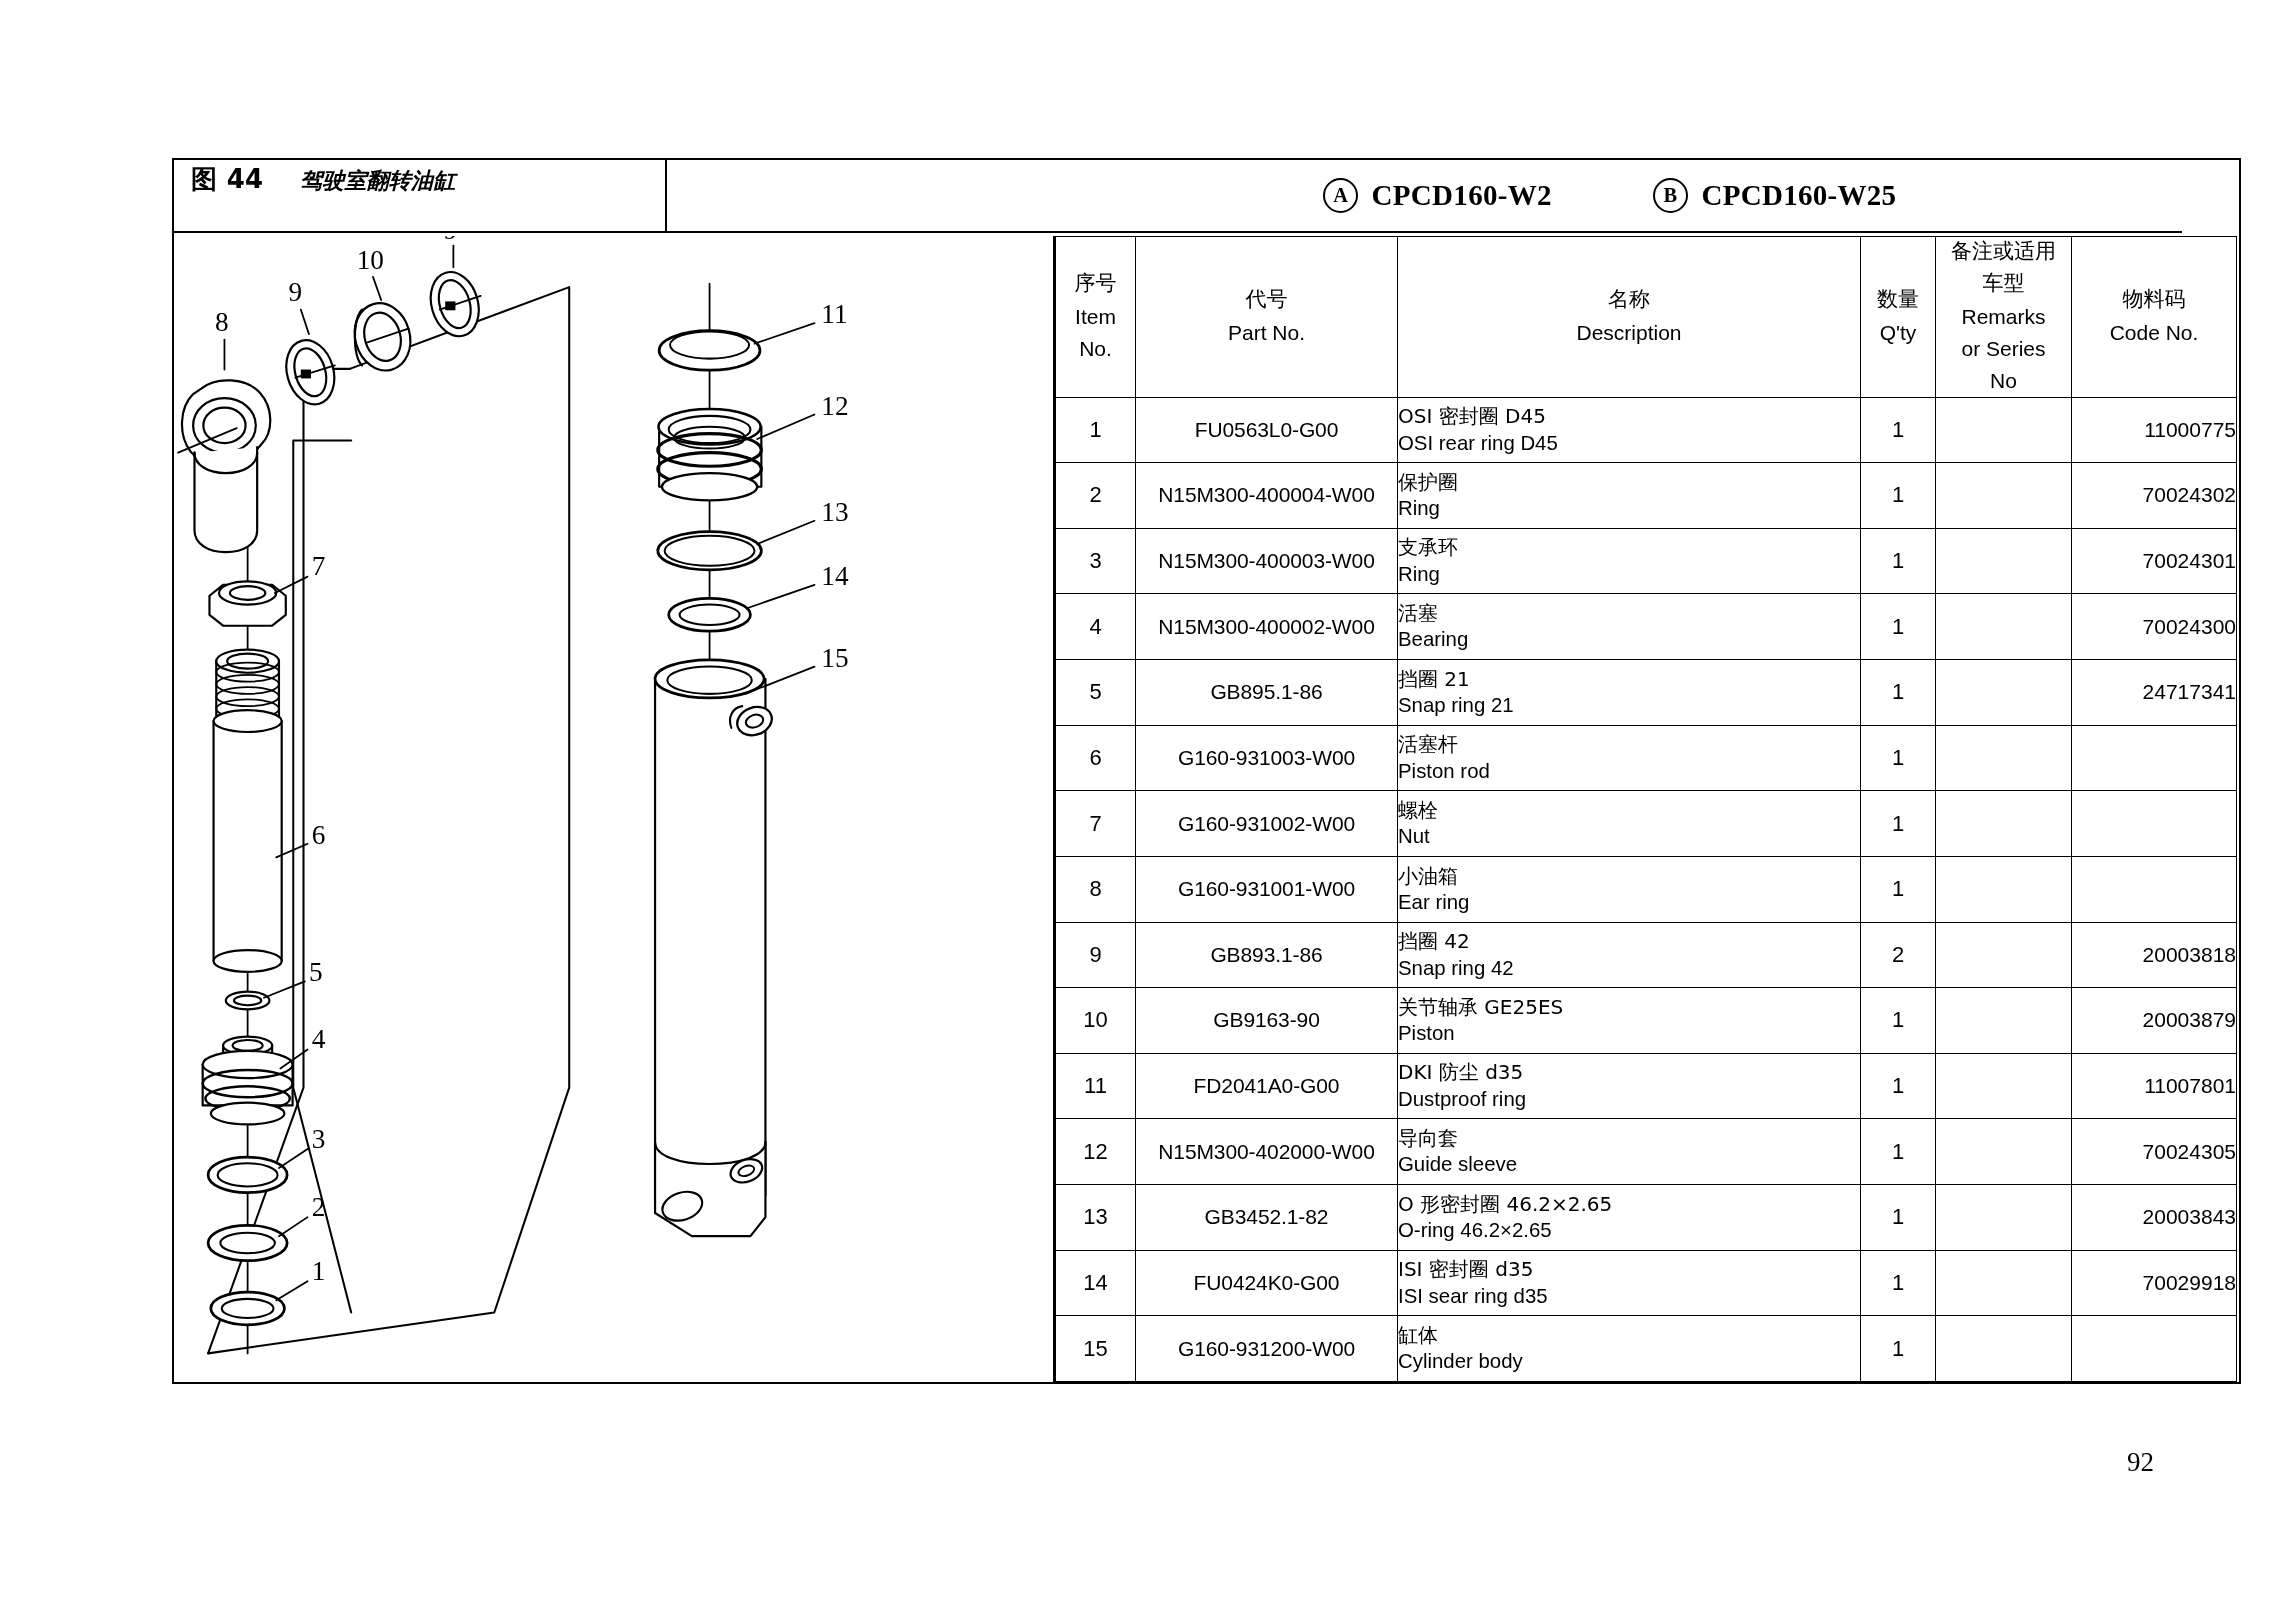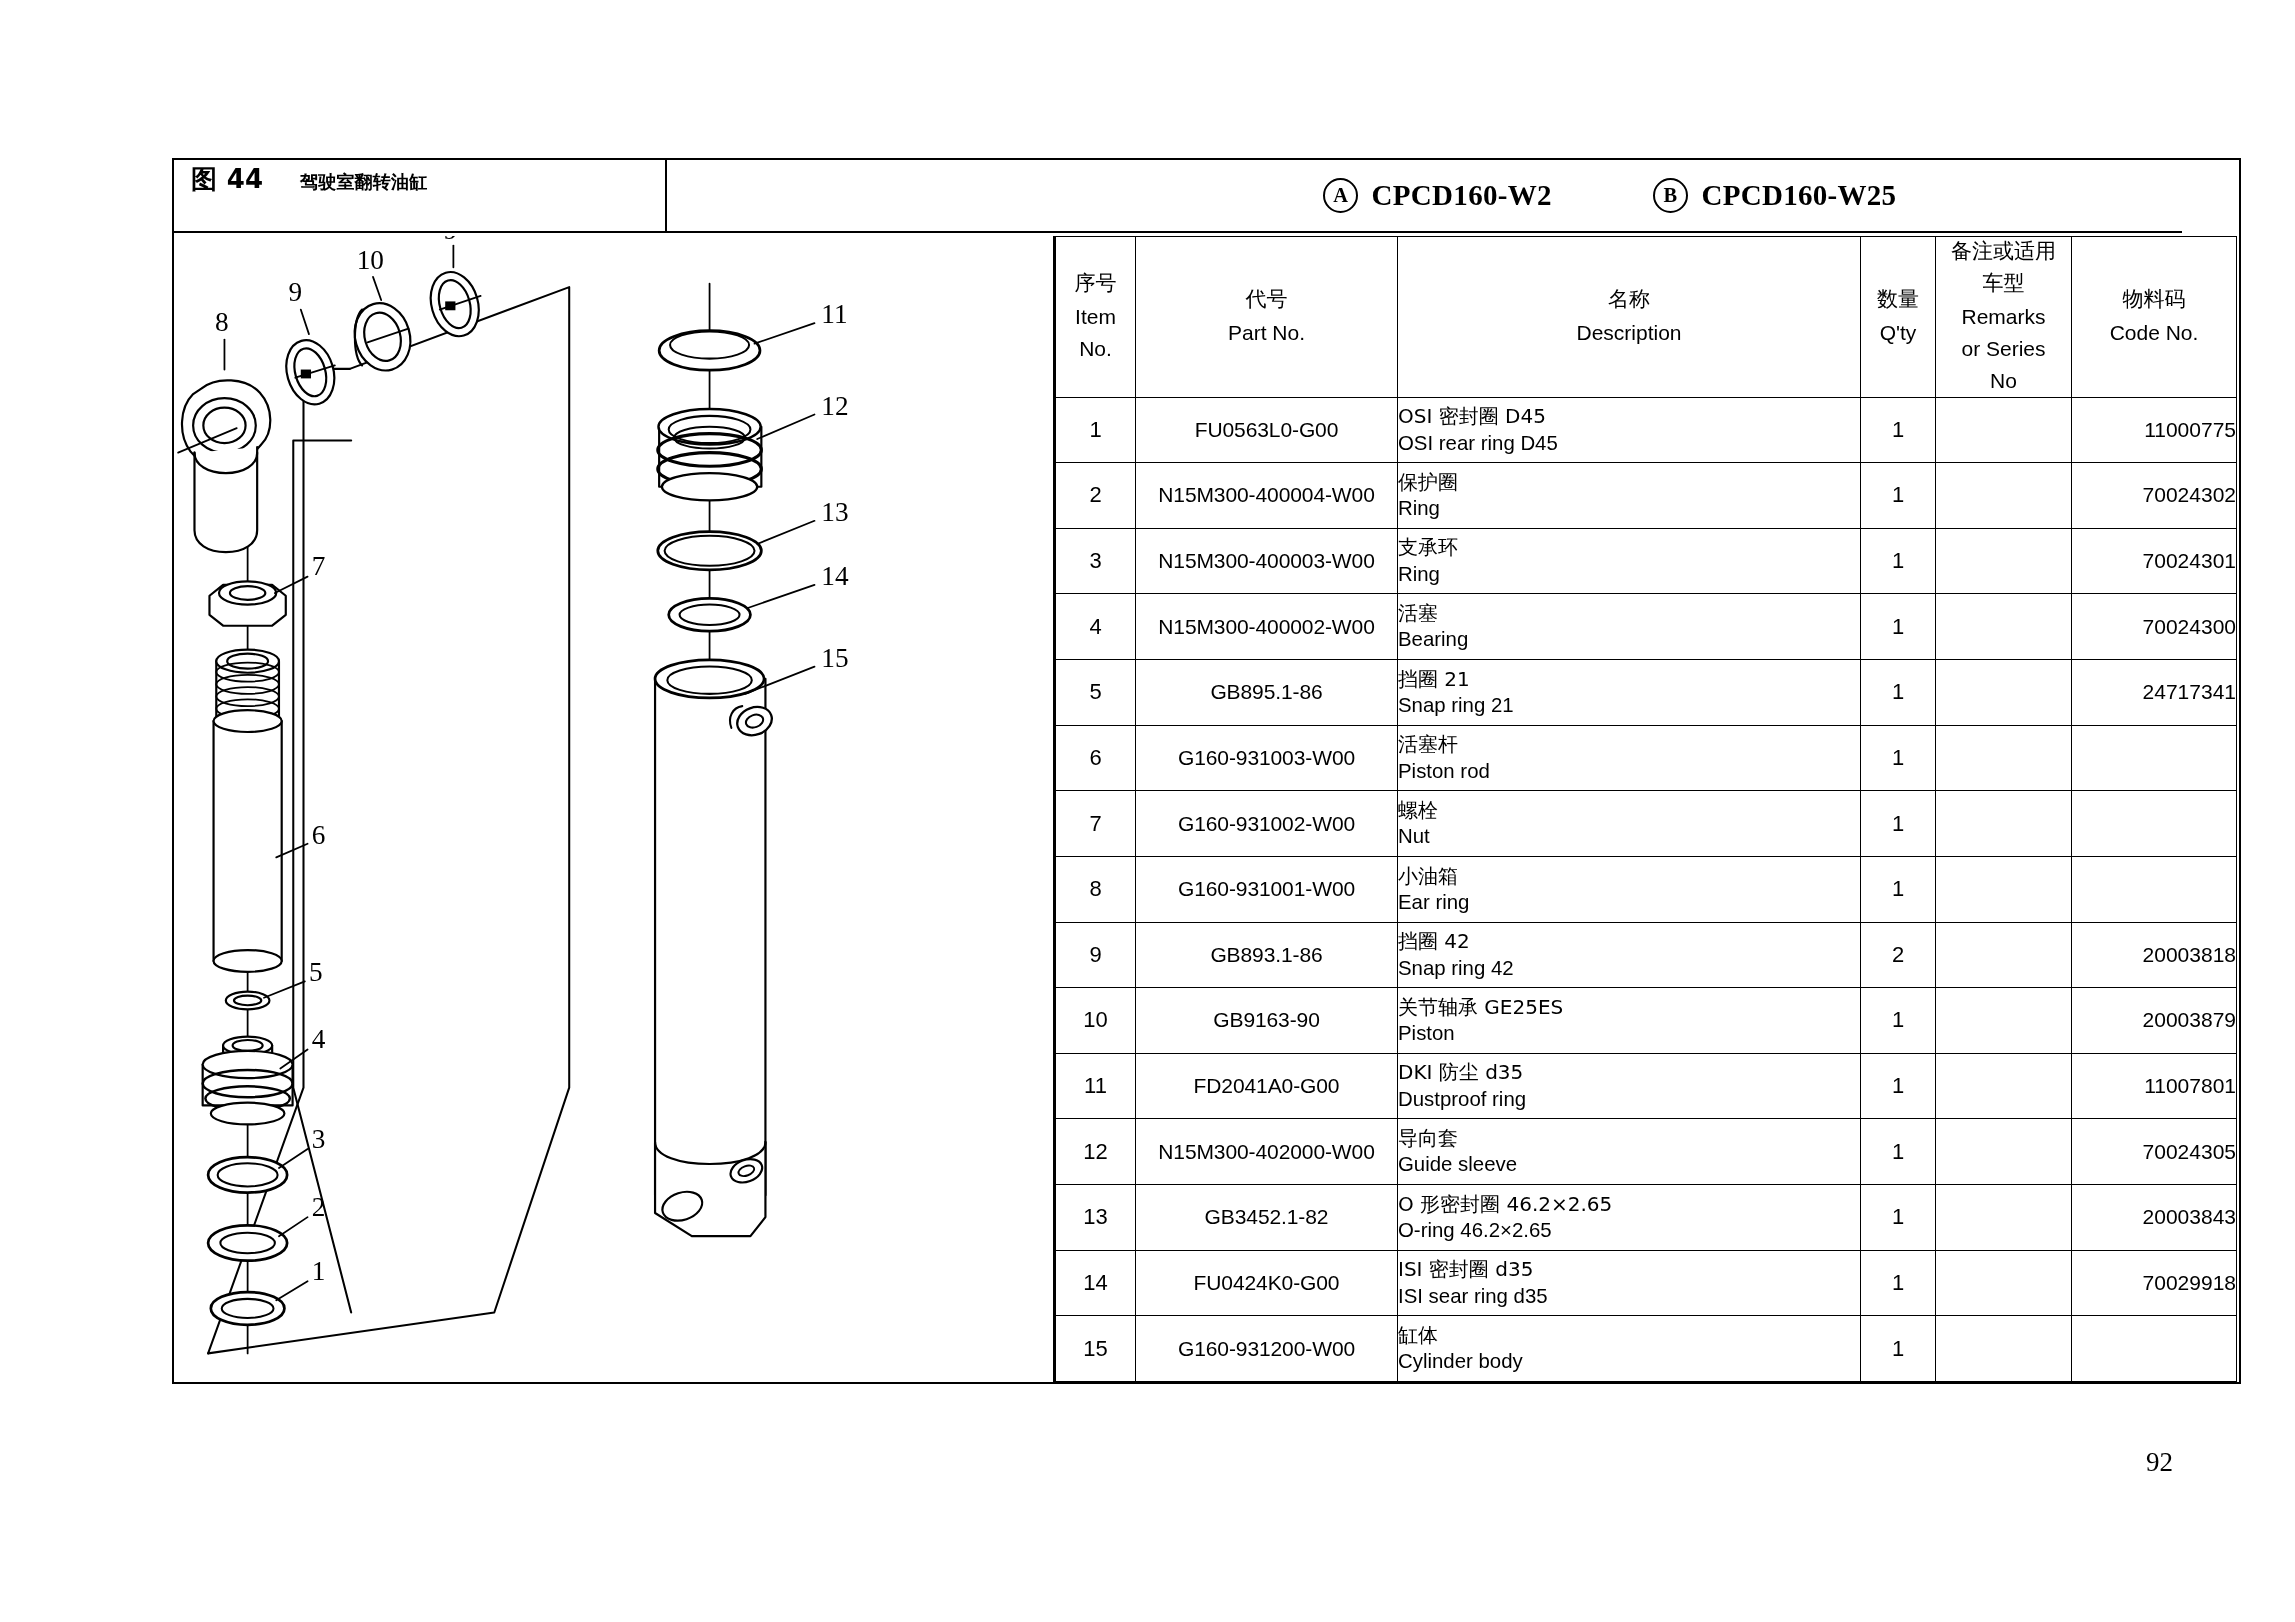--- a/index.html
+++ b/index.html
@@ -27,21 +27,21 @@
   #title-cell{
     position:absolute;left:0;top:0;width:495px;height:75px;
     box-sizing:border-box;border-right:2.7px solid #000;
     padding:4.1px 0 0 19px;
   }
   .title-line{
     display:flex;align-items:baseline;height:34px;
     font-weight:bold;white-space:nowrap;
   }
   .title-num{display:inline-block;width:109px;font-size:26px;letter-spacing:0.3px;}
-  .title-txt{font-size:18px;letter-spacing:0.2px;}
+  .title-txt{font-size:22px;letter-spacing:0.2px;font-style:italic;}
   .cn{font-family:"DejaVu Sans","Liberation Sans",sans-serif;}
 
   #model-cell{
     position:absolute;left:497px;top:0;width:1568px;height:75px;
     display:flex;align-items:center;
   }
   .model-group{display:flex;align-items:center;white-space:nowrap;}
   .model-group.a{margin-left:654px;}
   .model-group.b{margin-left:101px;}
   .circ-letter{
@@ -109,21 +109,21 @@
   td.desc .d-cn{
     display:block;
     font-family:"DejaVu Sans","Liberation Sans",sans-serif;
     font-size:20px;
   }
   td.desc .d-en{display:block;font-size:20.4px;}
 
   
   #page-number{
     position:absolute;left:2127px;top:1447px;
-    font-size:27px;font-family:"Liberation Serif",serif;margin-left:19px;
+    font-size:27px;font-family:"Liberation Serif",serif;
   }
 </style>
 </head>
 <body>
 
 <div id="page-frame"></div>
 
 <div id="header-band">
 
   <div id="title-cell">

